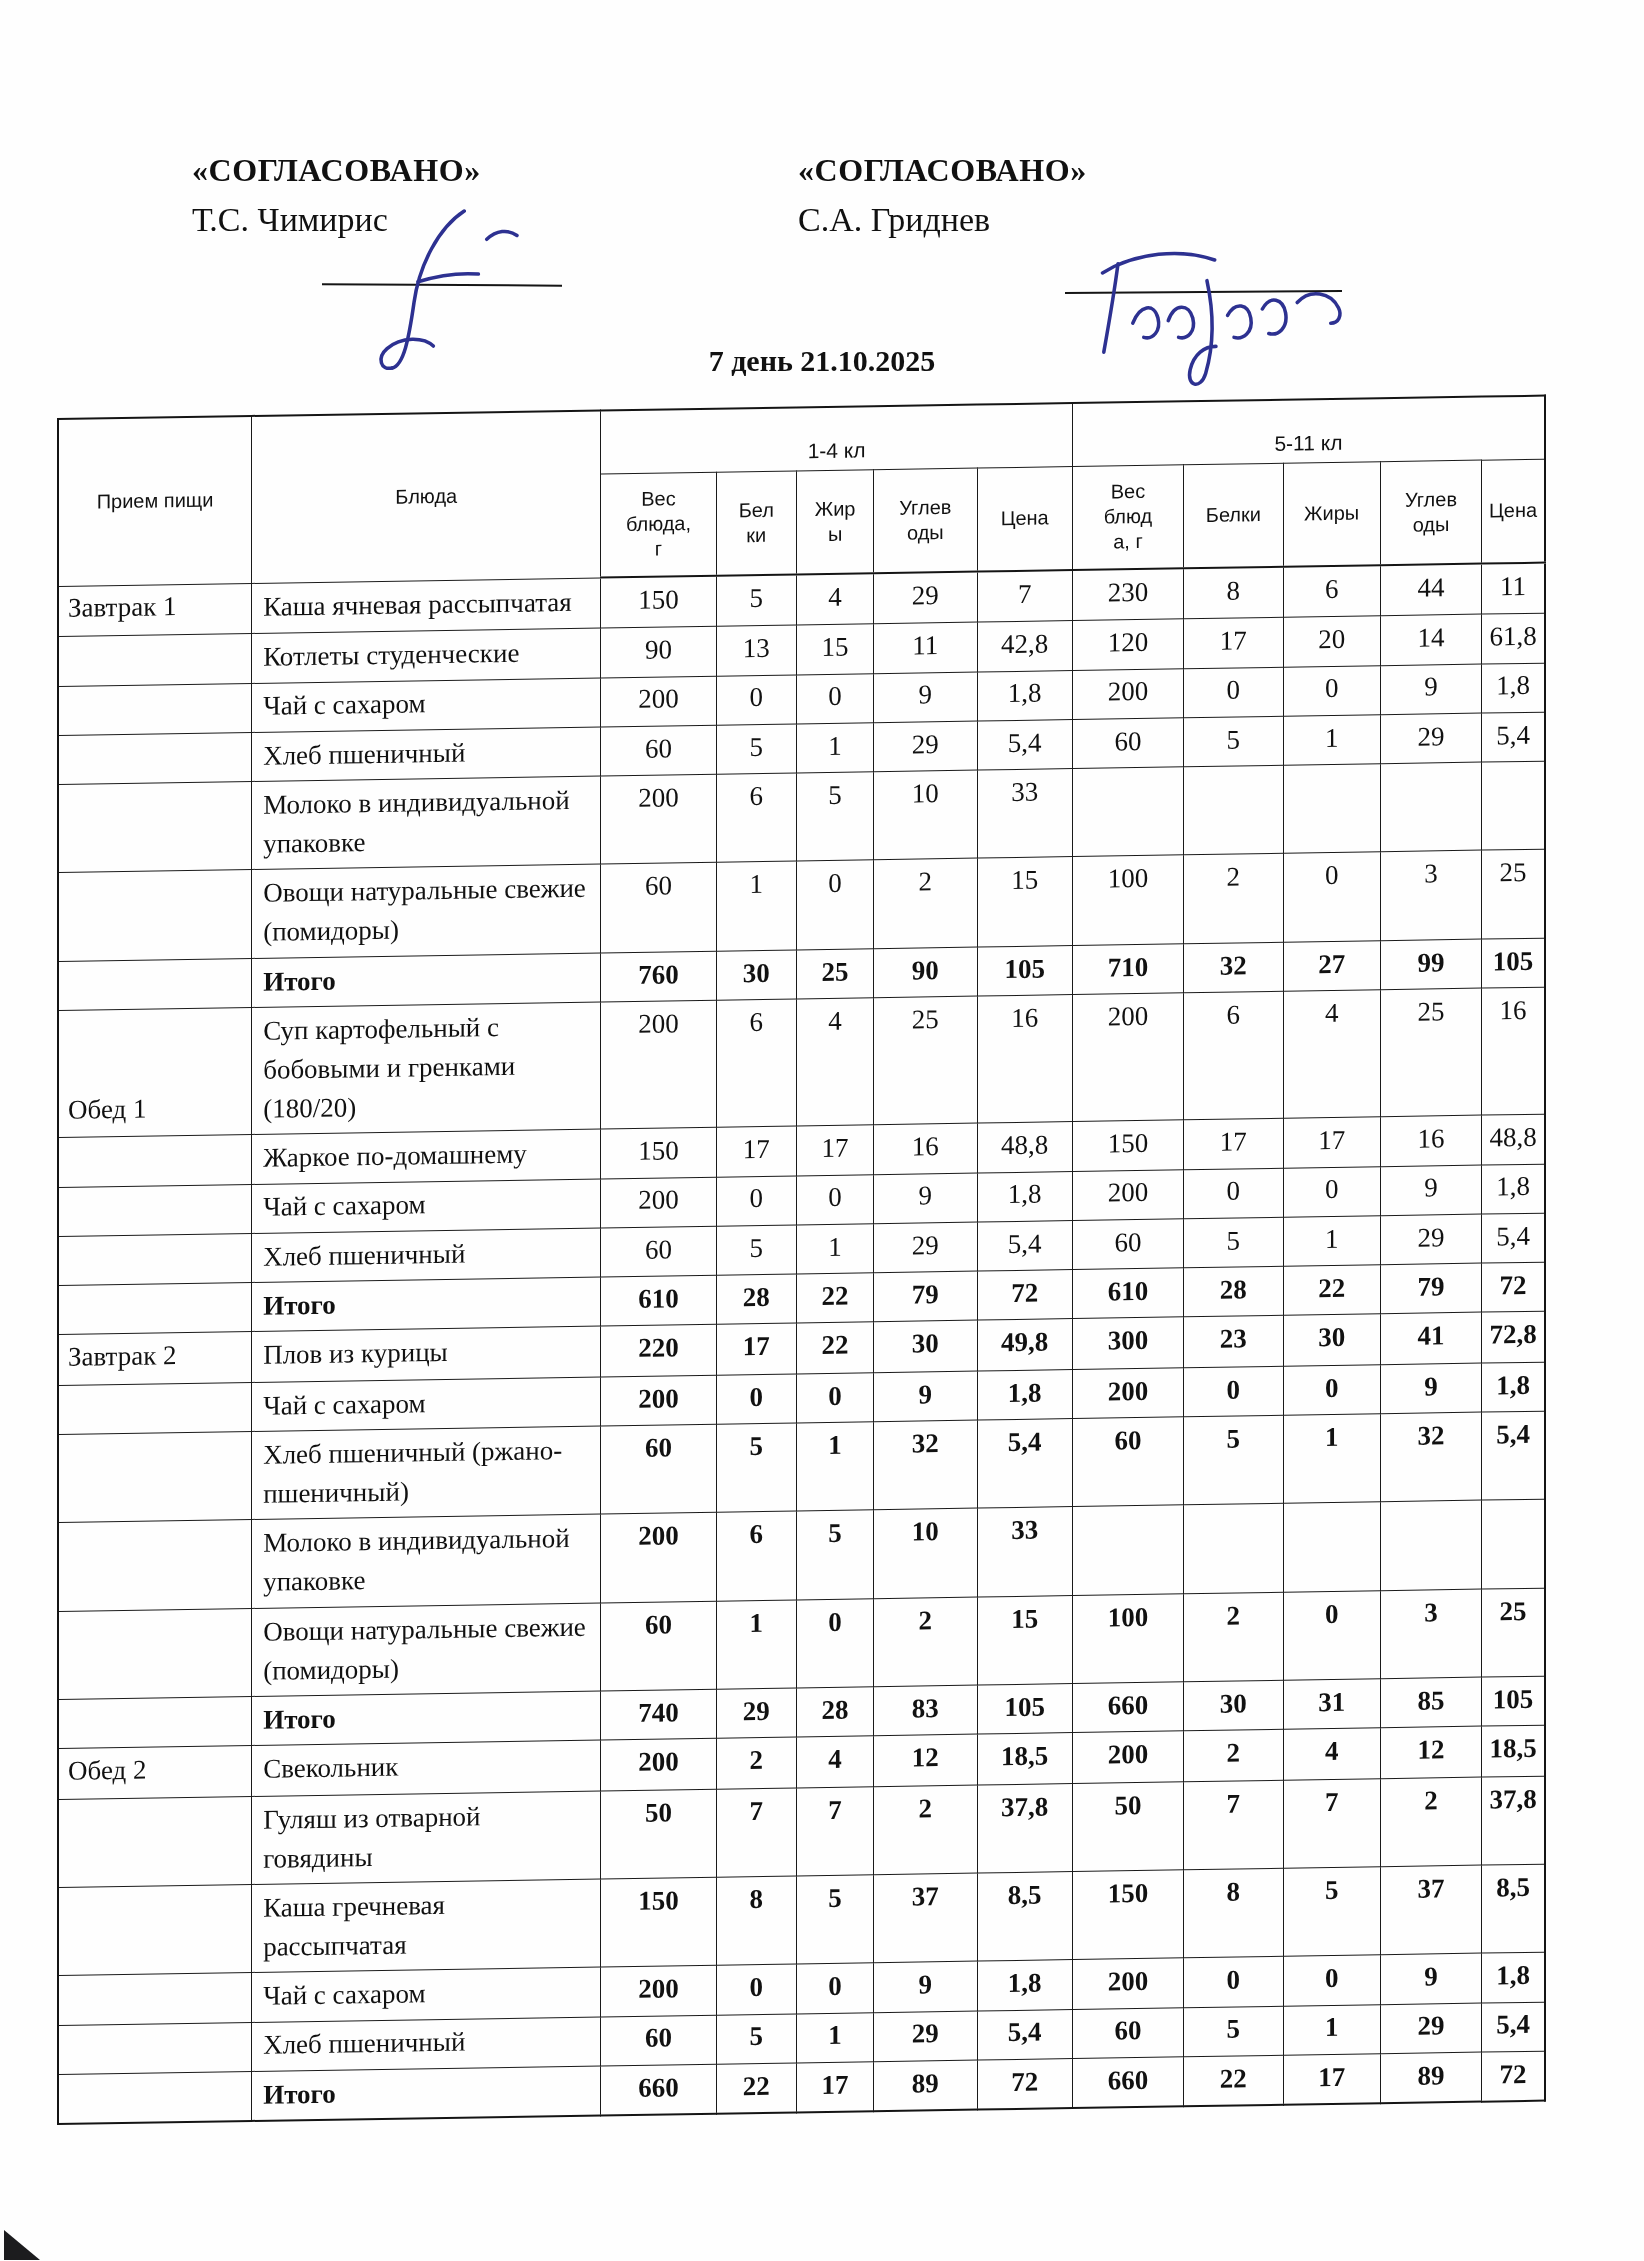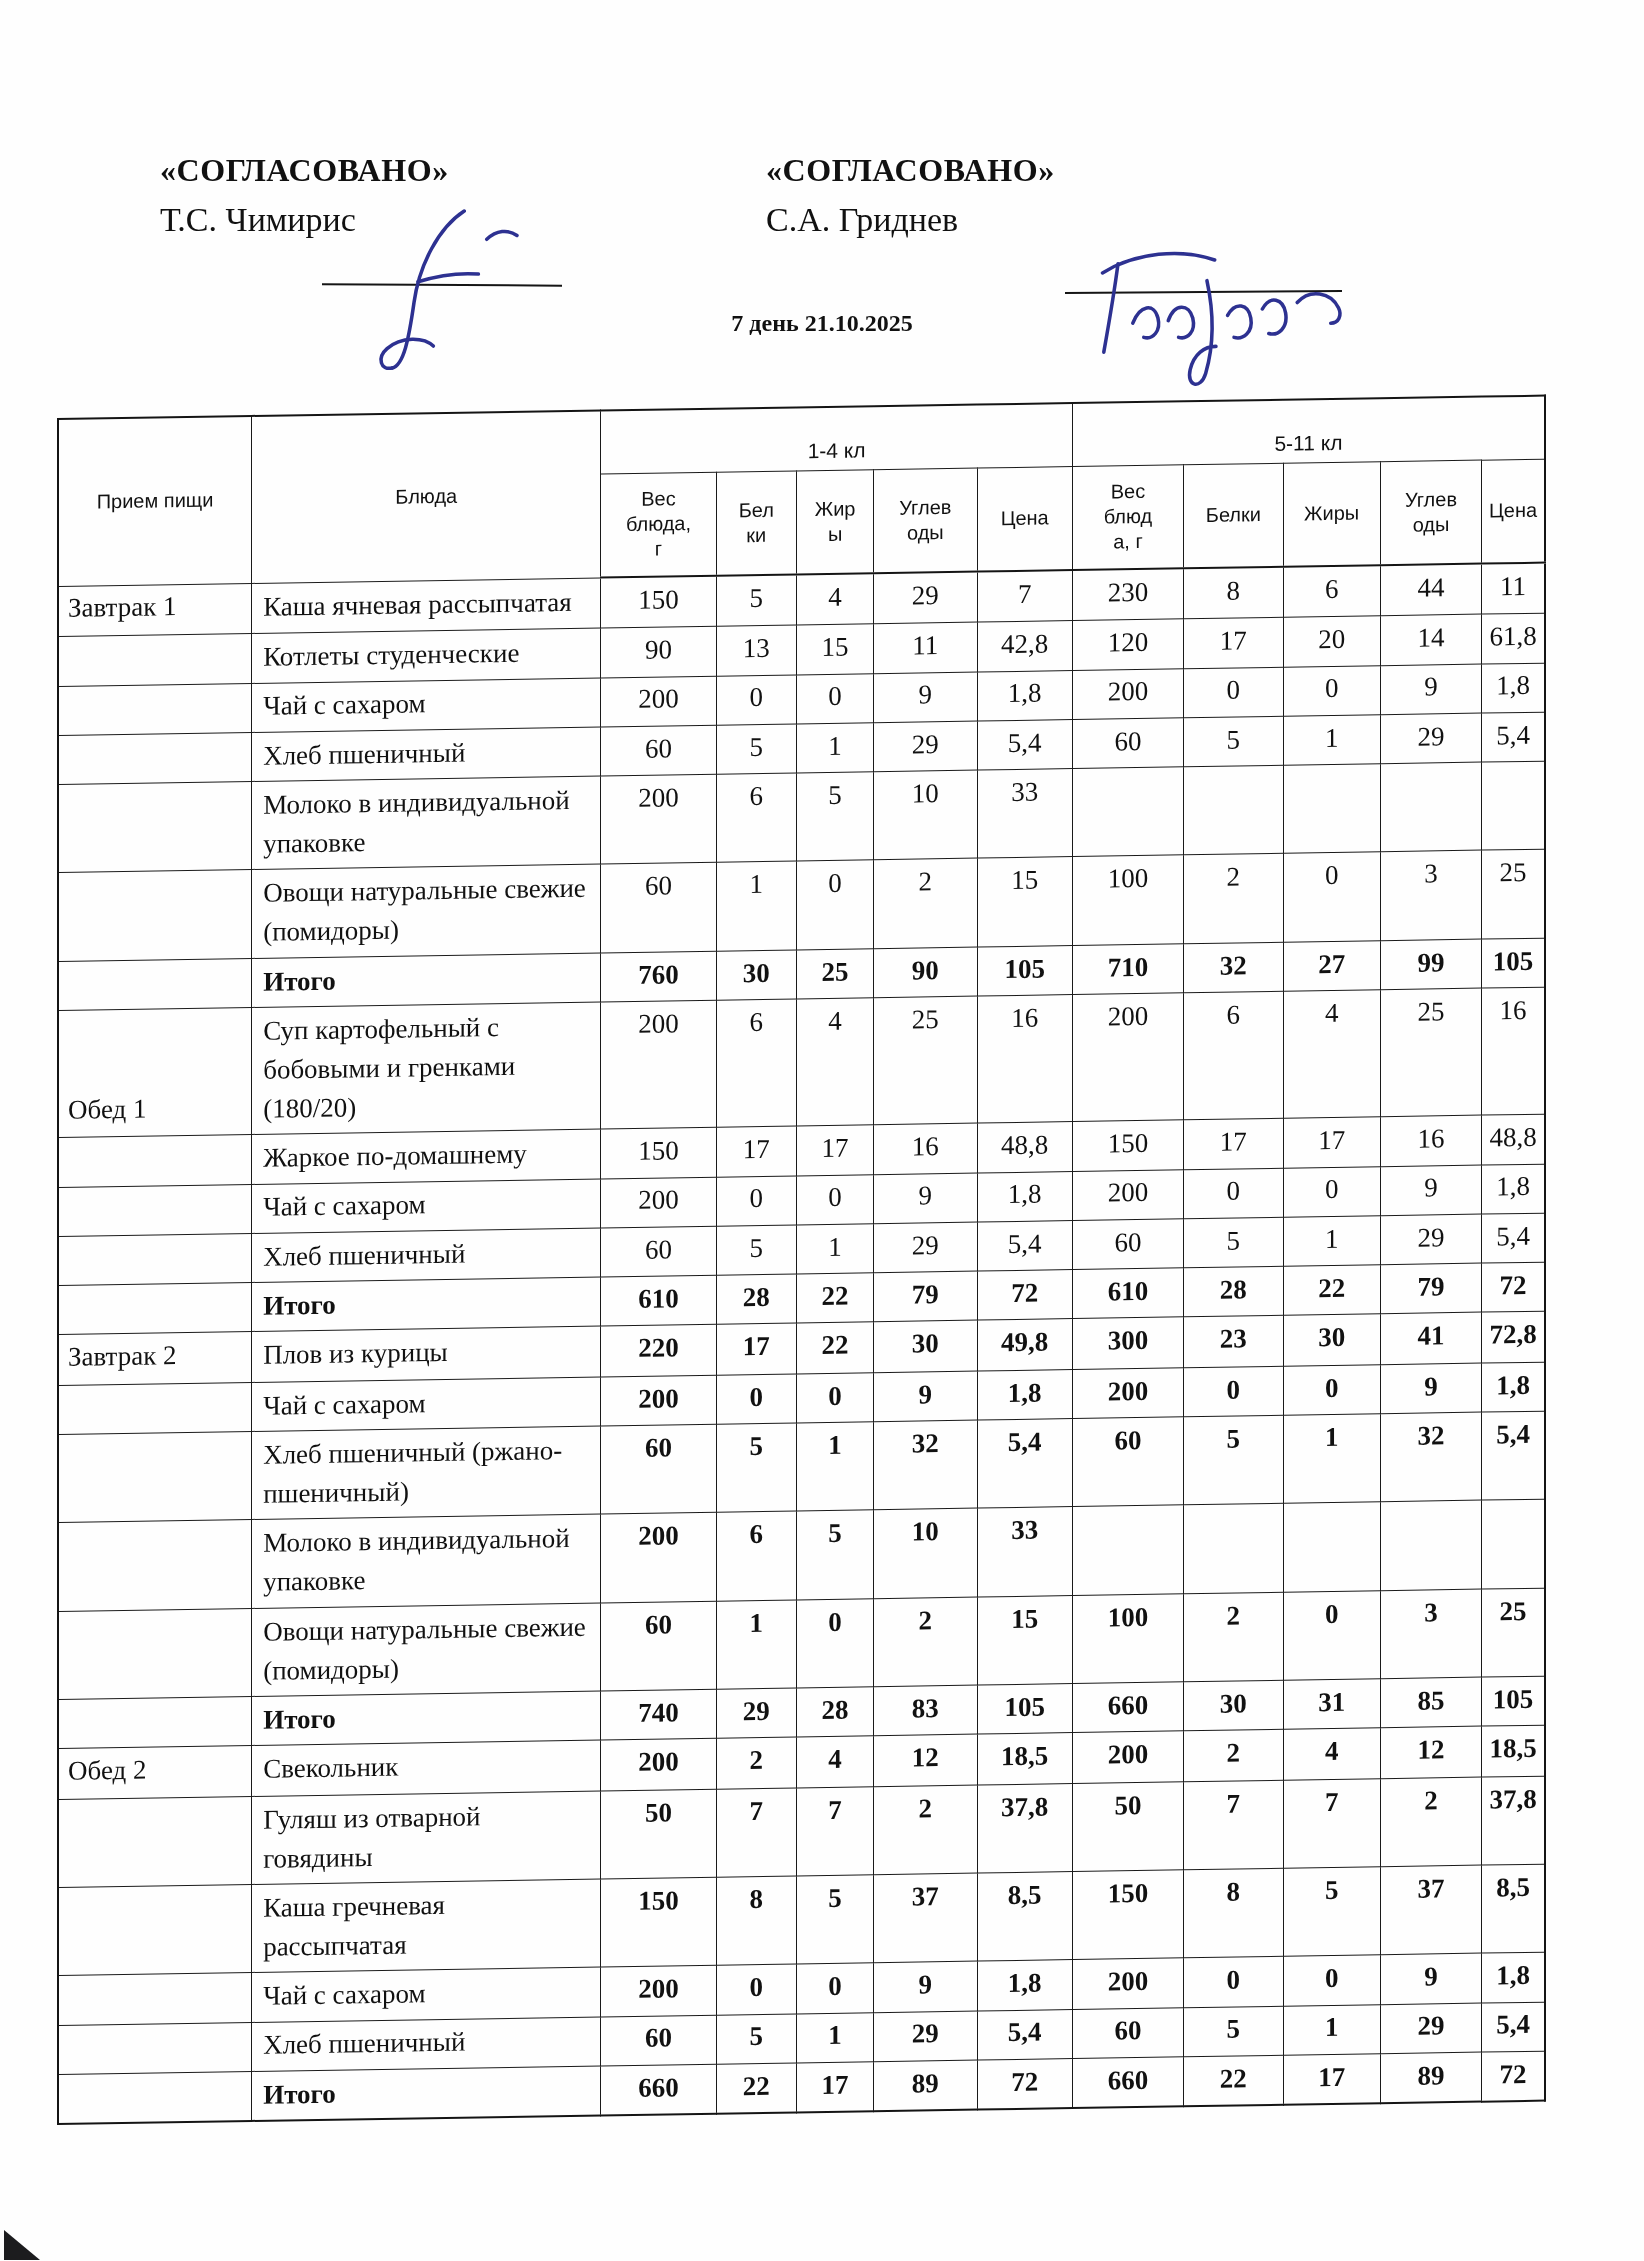--- a/index.html
+++ b/index.html
@@ -5,37 +5,37 @@
   html,body{margin:0;padding:0;background:#e8e8e8;}
   .page{
     position:relative;
     width:1644px;height:2261px;
     background:#fefefe;
     font-family:"Liberation Serif","DejaVu Serif",serif;
     color:#111;
     overflow:hidden;
   }
   
-  .approval{position:absolute;line-height:1.5;}
+  .approval{position:absolute;line-height:1.5;margin-left:32px;}
   .approval-left{left:160px;top:146px;width:619px;}
   .approval-right{left:766px;top:146px;width:857px;}
   .approval-title{font-size:32px;font-weight:bold;letter-spacing:0.6px;}
   .approval-role{font-size:29px;white-space:nowrap;}
   .approval-name{font-size:34px;white-space:nowrap;}
   .sig-underline{position:absolute;height:0;border-top:2.6px solid #151515;}
   .sig-underline-left{left:322px;top:284px;width:240px;transform:rotate(0.3deg);}
   .sig-underline-right{left:1065px;top:291px;width:277px;transform:rotate(-0.4deg);}
   .signature{position:absolute;}
   .signature path{fill:none;stroke-width:5.5;stroke-linecap:round;stroke-linejoin:round;}
   .signature-left{left:342px;top:205px;width:193px;height:169px;}
   .signature-right{left:1078px;top:226px;width:303px;height:175px;}
   
   .doc-title{
-    position:absolute;left:0;right:0;top:310px;
-    text-align:center;font-size:24px;font-weight:bold;
+    position:absolute;left:0;right:0;top:344px;
+    text-align:center;font-size:30px;font-weight:bold;
   }
   
   .table-wrap{
     position:absolute;left:57px;top:418px;width:1490px;
     transform:skewY(-0.9deg);transform-origin:0 0;
   }
   table.menu{
     border-collapse:collapse;table-layout:fixed;width:1489px;
     font-size:27px;
   }

